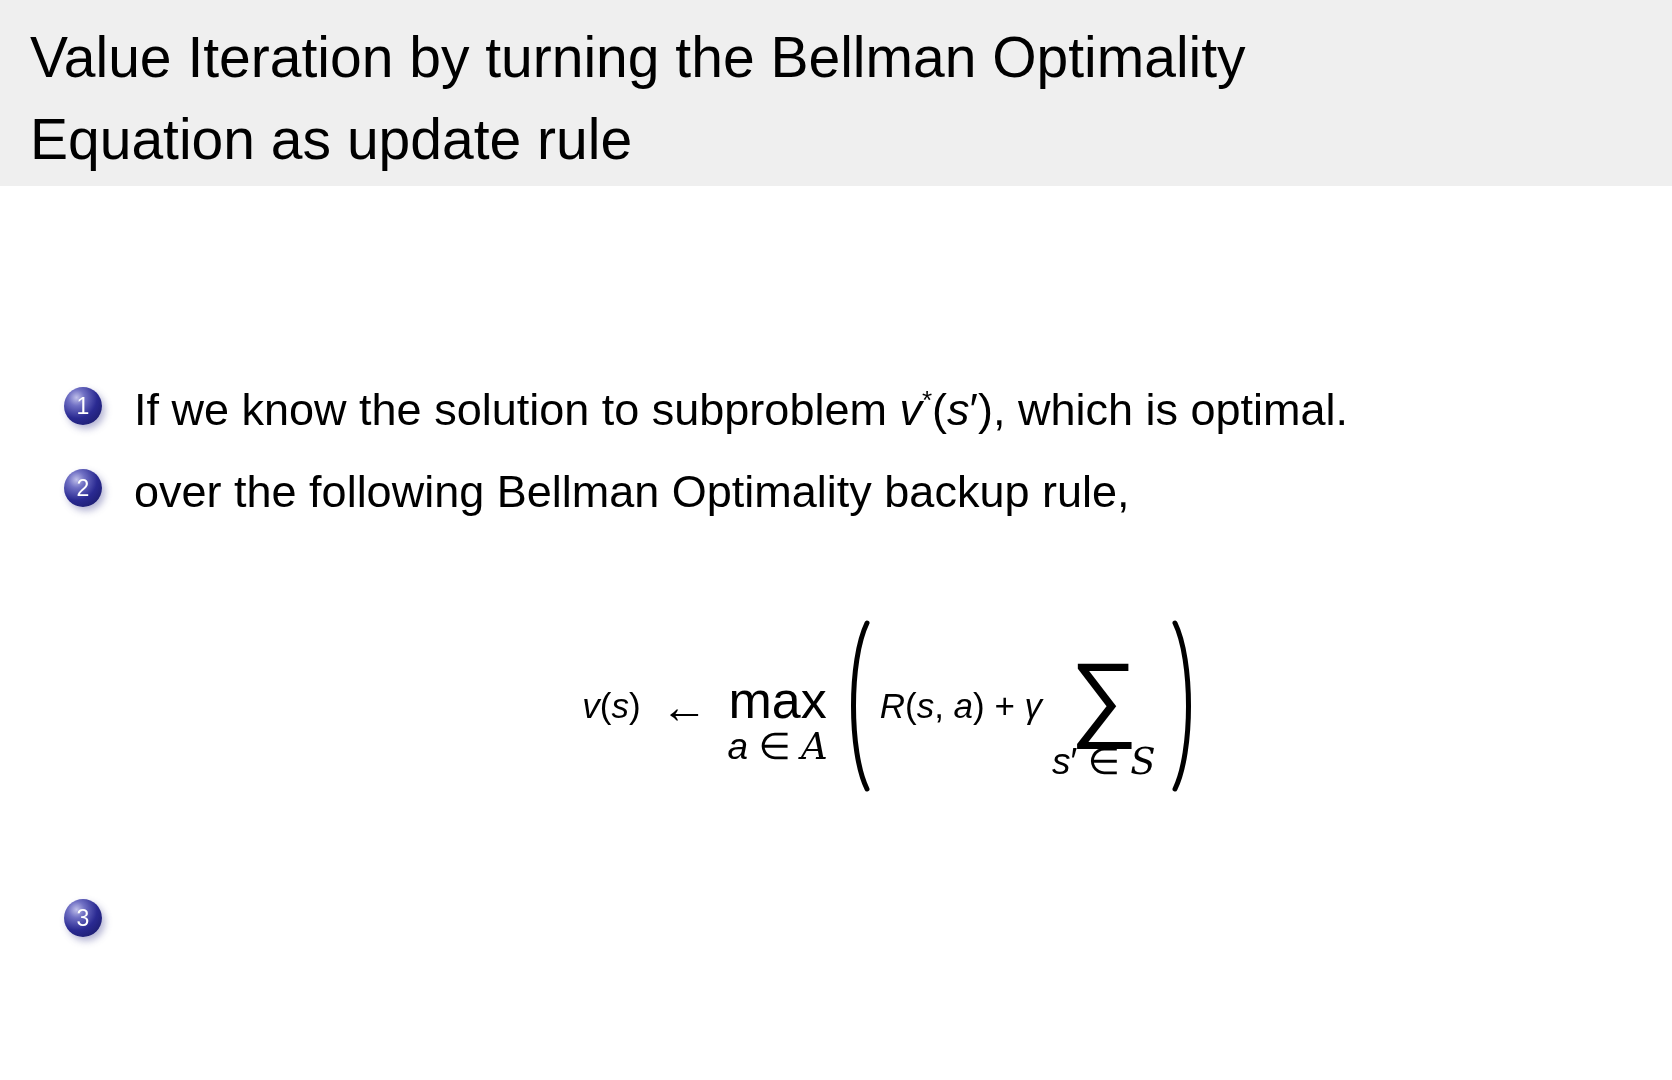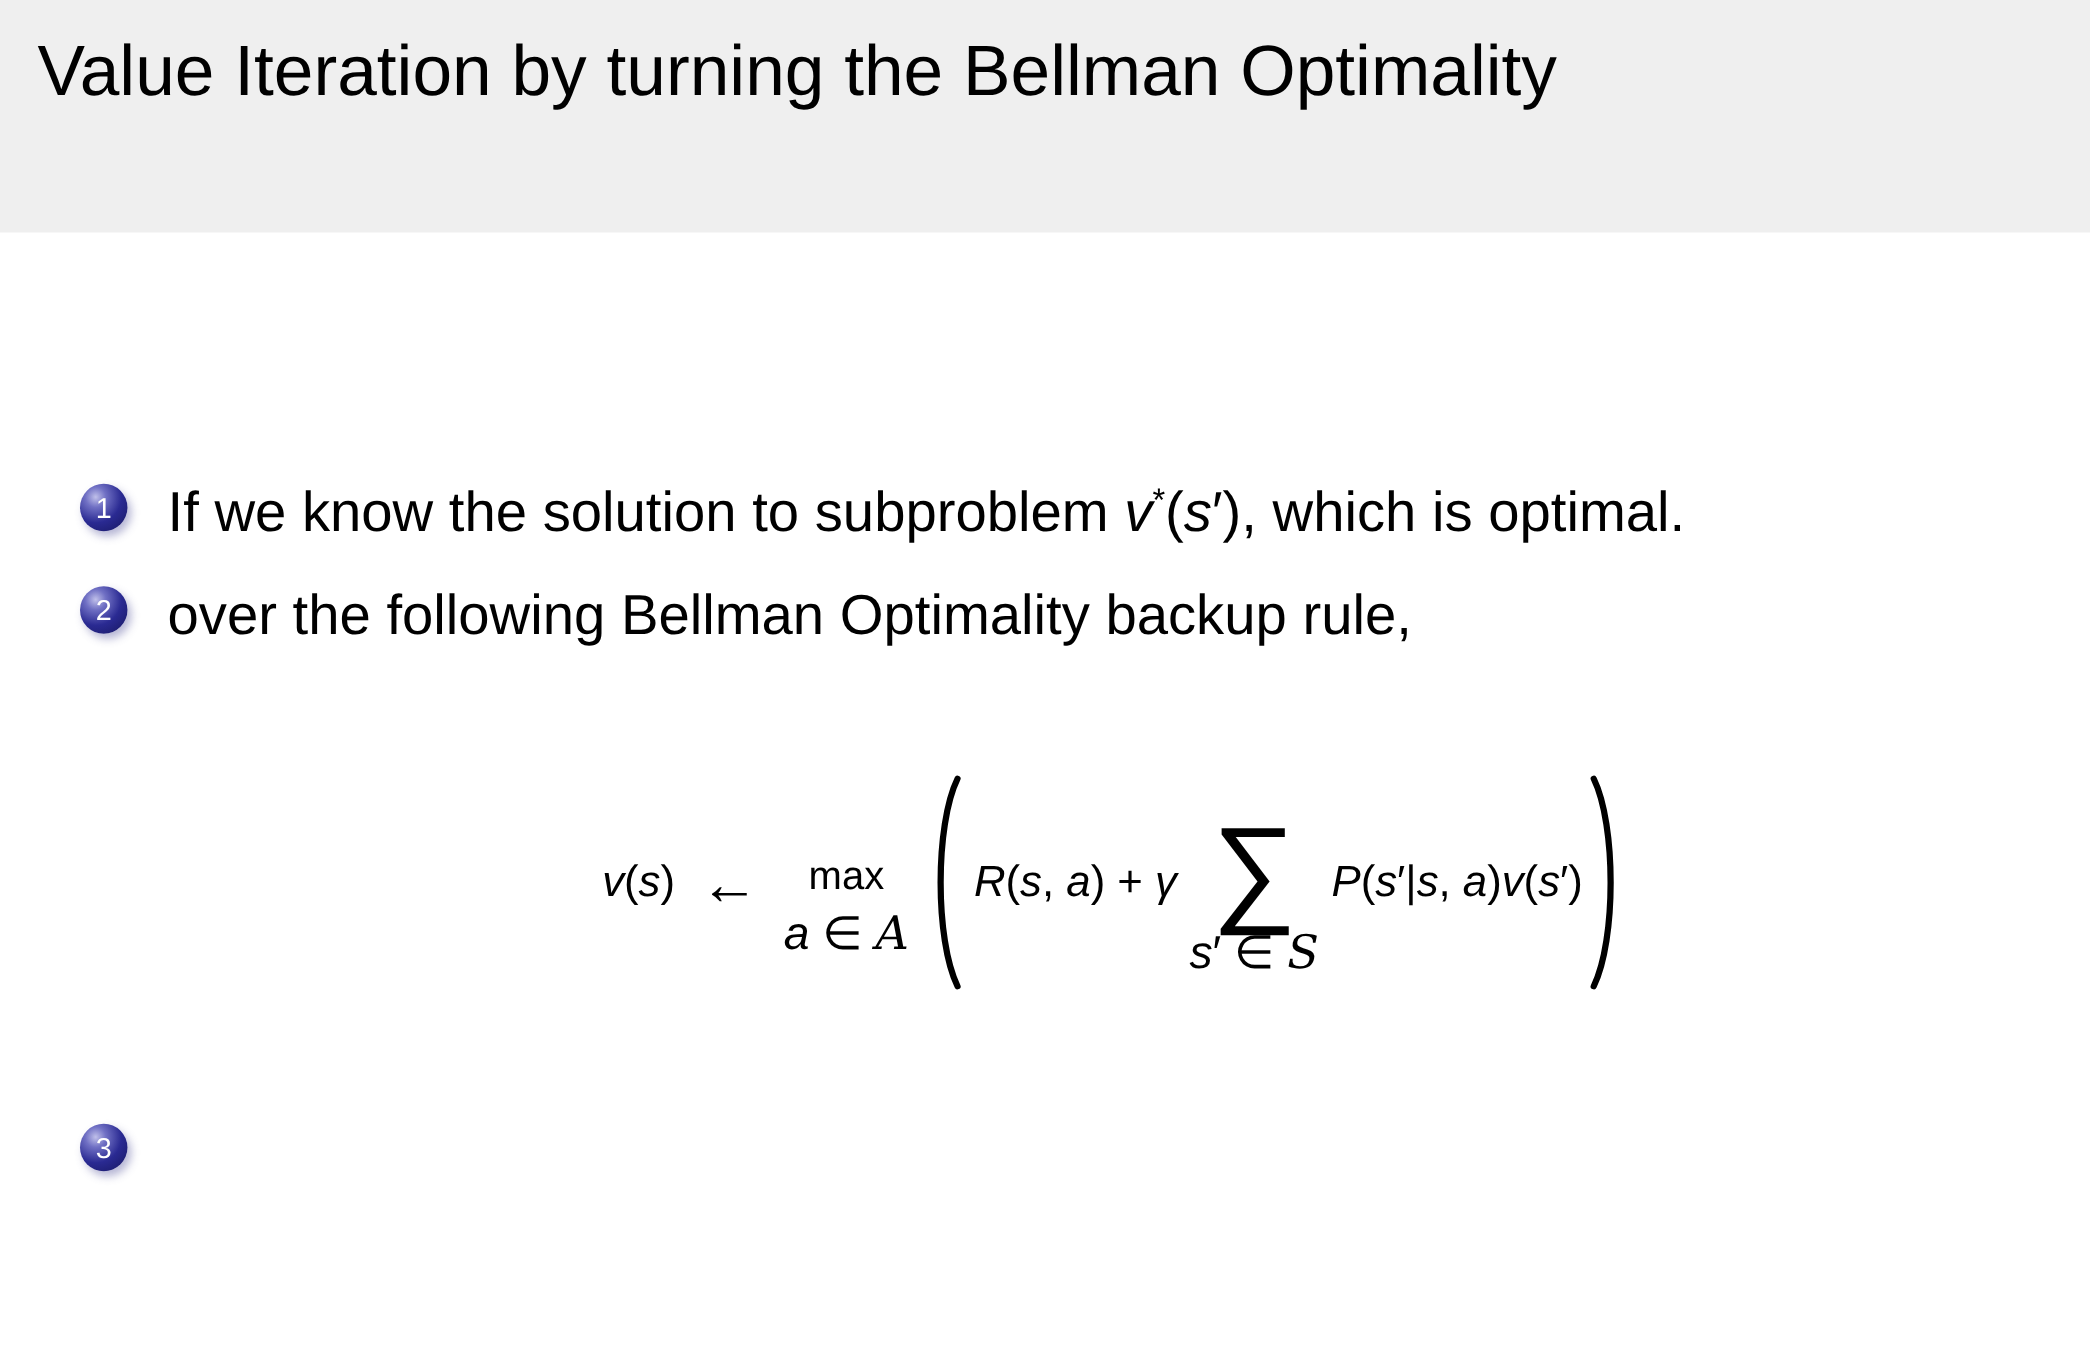--- a/index.html
+++ b/index.html
@@ -30,35 +30,36 @@
   
   .formula{
     position:absolute;top:618px;left:0;width:1672px;
     display:flex;justify-content:center;align-items:center;
     transform:translateX(55px);
   }
   .frun{font-size:35px;white-space:pre;}
   .arrow{font-size:47px;margin:0 20px;}
   .stack{display:inline-flex;flex-direction:column;align-items:center;}
   .maxstack{transform:translateY(18px);margin-right:8px;}
-  .maxword{font-size:32px;line-height:46px;text-align:center;}
+  .maxword{font-size:52px;line-height:46px;text-align:center;}
   .substack{font-size:37px;line-height:48px;white-space:pre;}
   .sumstack{transform:translateY(14px);margin:0 10px;}
   .sum{font-size:95px;line-height:84px;}
   .paren-svg{display:block;}
   .paren-left{margin:0 8px 0 6px;}
   .paren-right{margin-left:4px;}
 </style>
 </head>
 <body>
 
 <div class="slide">
 
   <header class="titlebar">
     <div class="title-line">Value Iteration by turning the Bellman Optimality</div>
+    <div class="title-line">Equation as update rule</div>
   </header>
 
   <div class="bullet" style="top:378px;">
     <span class="ball">
       <span>1</span>
     </span>
     <div class="btext"><span class="seg-t">If we know the solution to subproblem </span><span class="seg-i">v</span><span class="seg-s">*</span><span class="seg-t">(</span><span class="seg-i">s</span><span class="seg-t">′), which is optimal.</span></div>
   </div>
 
   <div class="bullet" style="top:460px;">
@@ -80,21 +81,20 @@
     <span class="paren-left">
       <svg class="paren-svg" width="30" height="176" viewBox="0 0 30 176">
         <path d="M25 5 C7 42 7 134 25 171" fill="none" stroke="#000" stroke-width="5" stroke-linecap="round"></path>
       </svg>
     </span>
     <span class="frun"><span class="seg-i">R</span><span class="seg-t">(</span><span class="seg-i">s</span><span class="seg-t">, </span><span class="seg-i">a</span><span class="seg-t">) + </span><span class="seg-i">γ</span></span>
     <span class="stack sumstack">
       <span class="sum">∑</span>
       <span class="substack"><span class="seg-i">s</span><span class="seg-t">′ ∈ </span><span class="seg-c">S</span></span>
     </span>
-    <span class="frun"><span class="seg-i">P</span><span class="seg-t">(</span><span class="seg-i">s</span><span class="seg-t">′|</span><span class="seg-i">s</span><span class="seg-t">, </span><span class="seg-i">a</span><span class="seg-t">)</span><span class="seg-i">v</span><span class="seg-t">(</span><span class="seg-i">s</span><span class="seg-t">′)</span></span>
     <span class="paren-right">
       <svg class="paren-svg" width="30" height="176" viewBox="0 0 30 176">
         <path d="M5 5 C23 42 23 134 5 171" fill="none" stroke="#000" stroke-width="5" stroke-linecap="round"></path>
       </svg>
     </span>
   </div>
 
   <div class="bullet" style="top:890px;">
     <span class="ball">
       <span>3</span>

